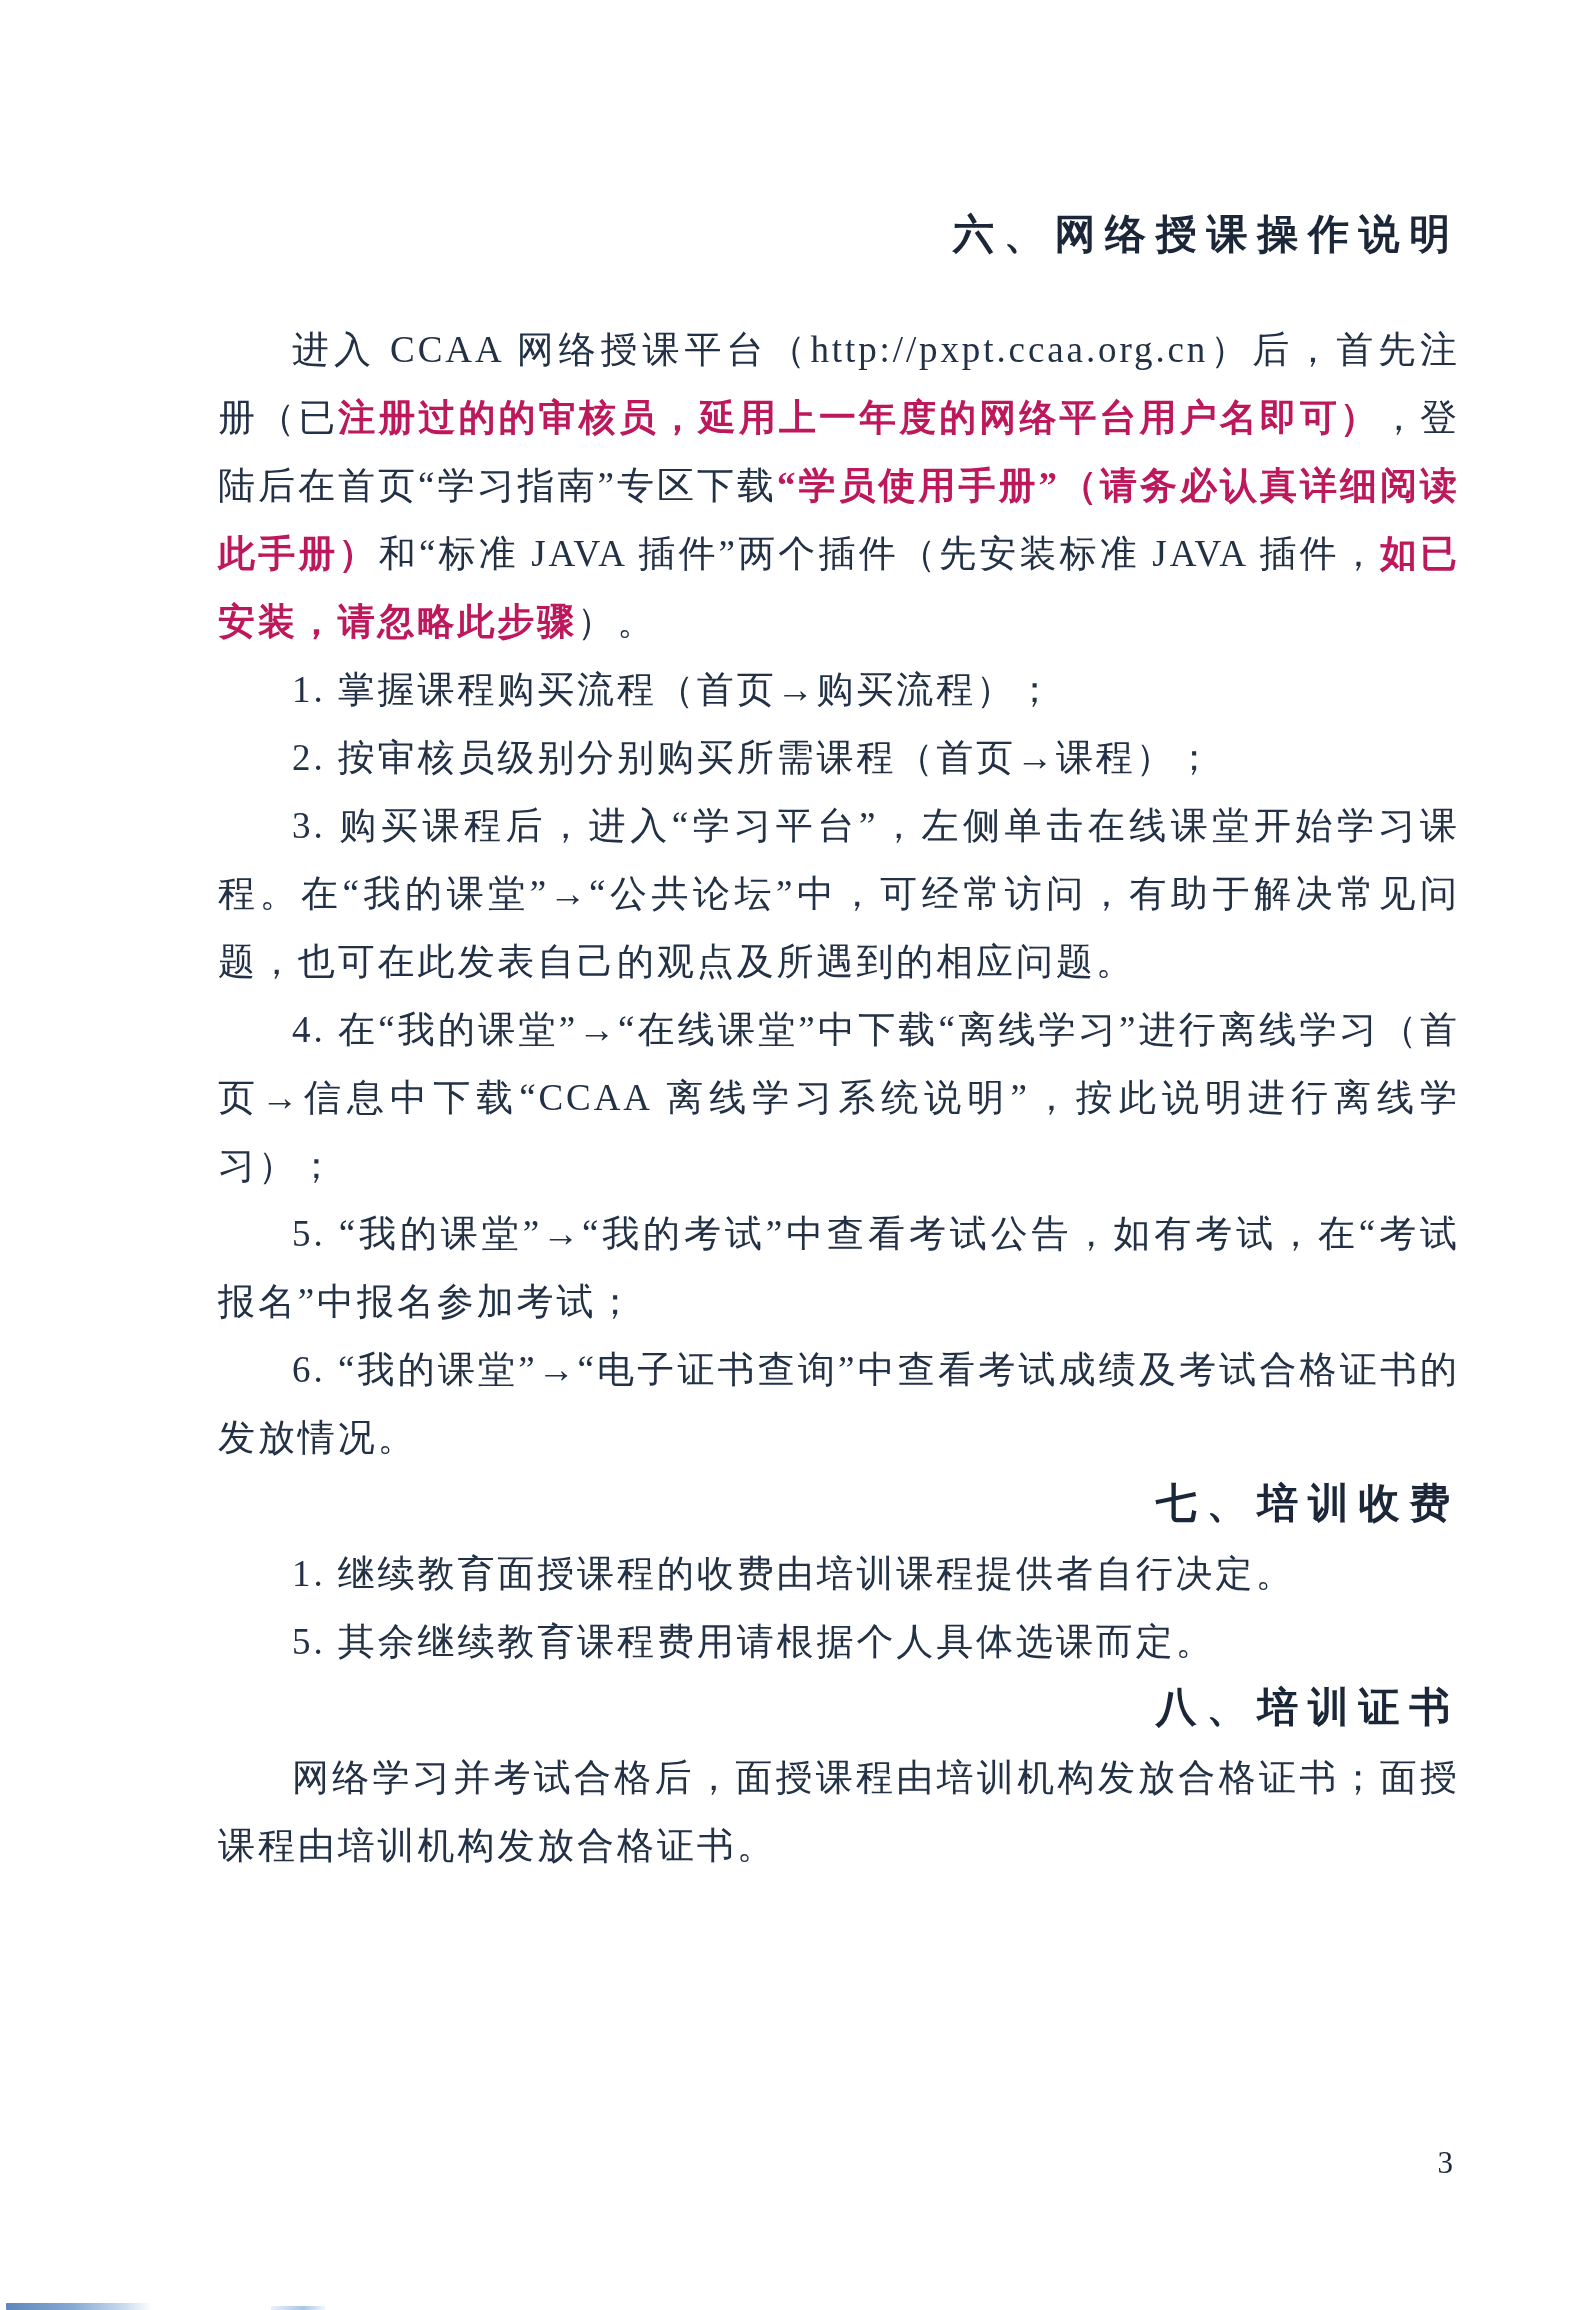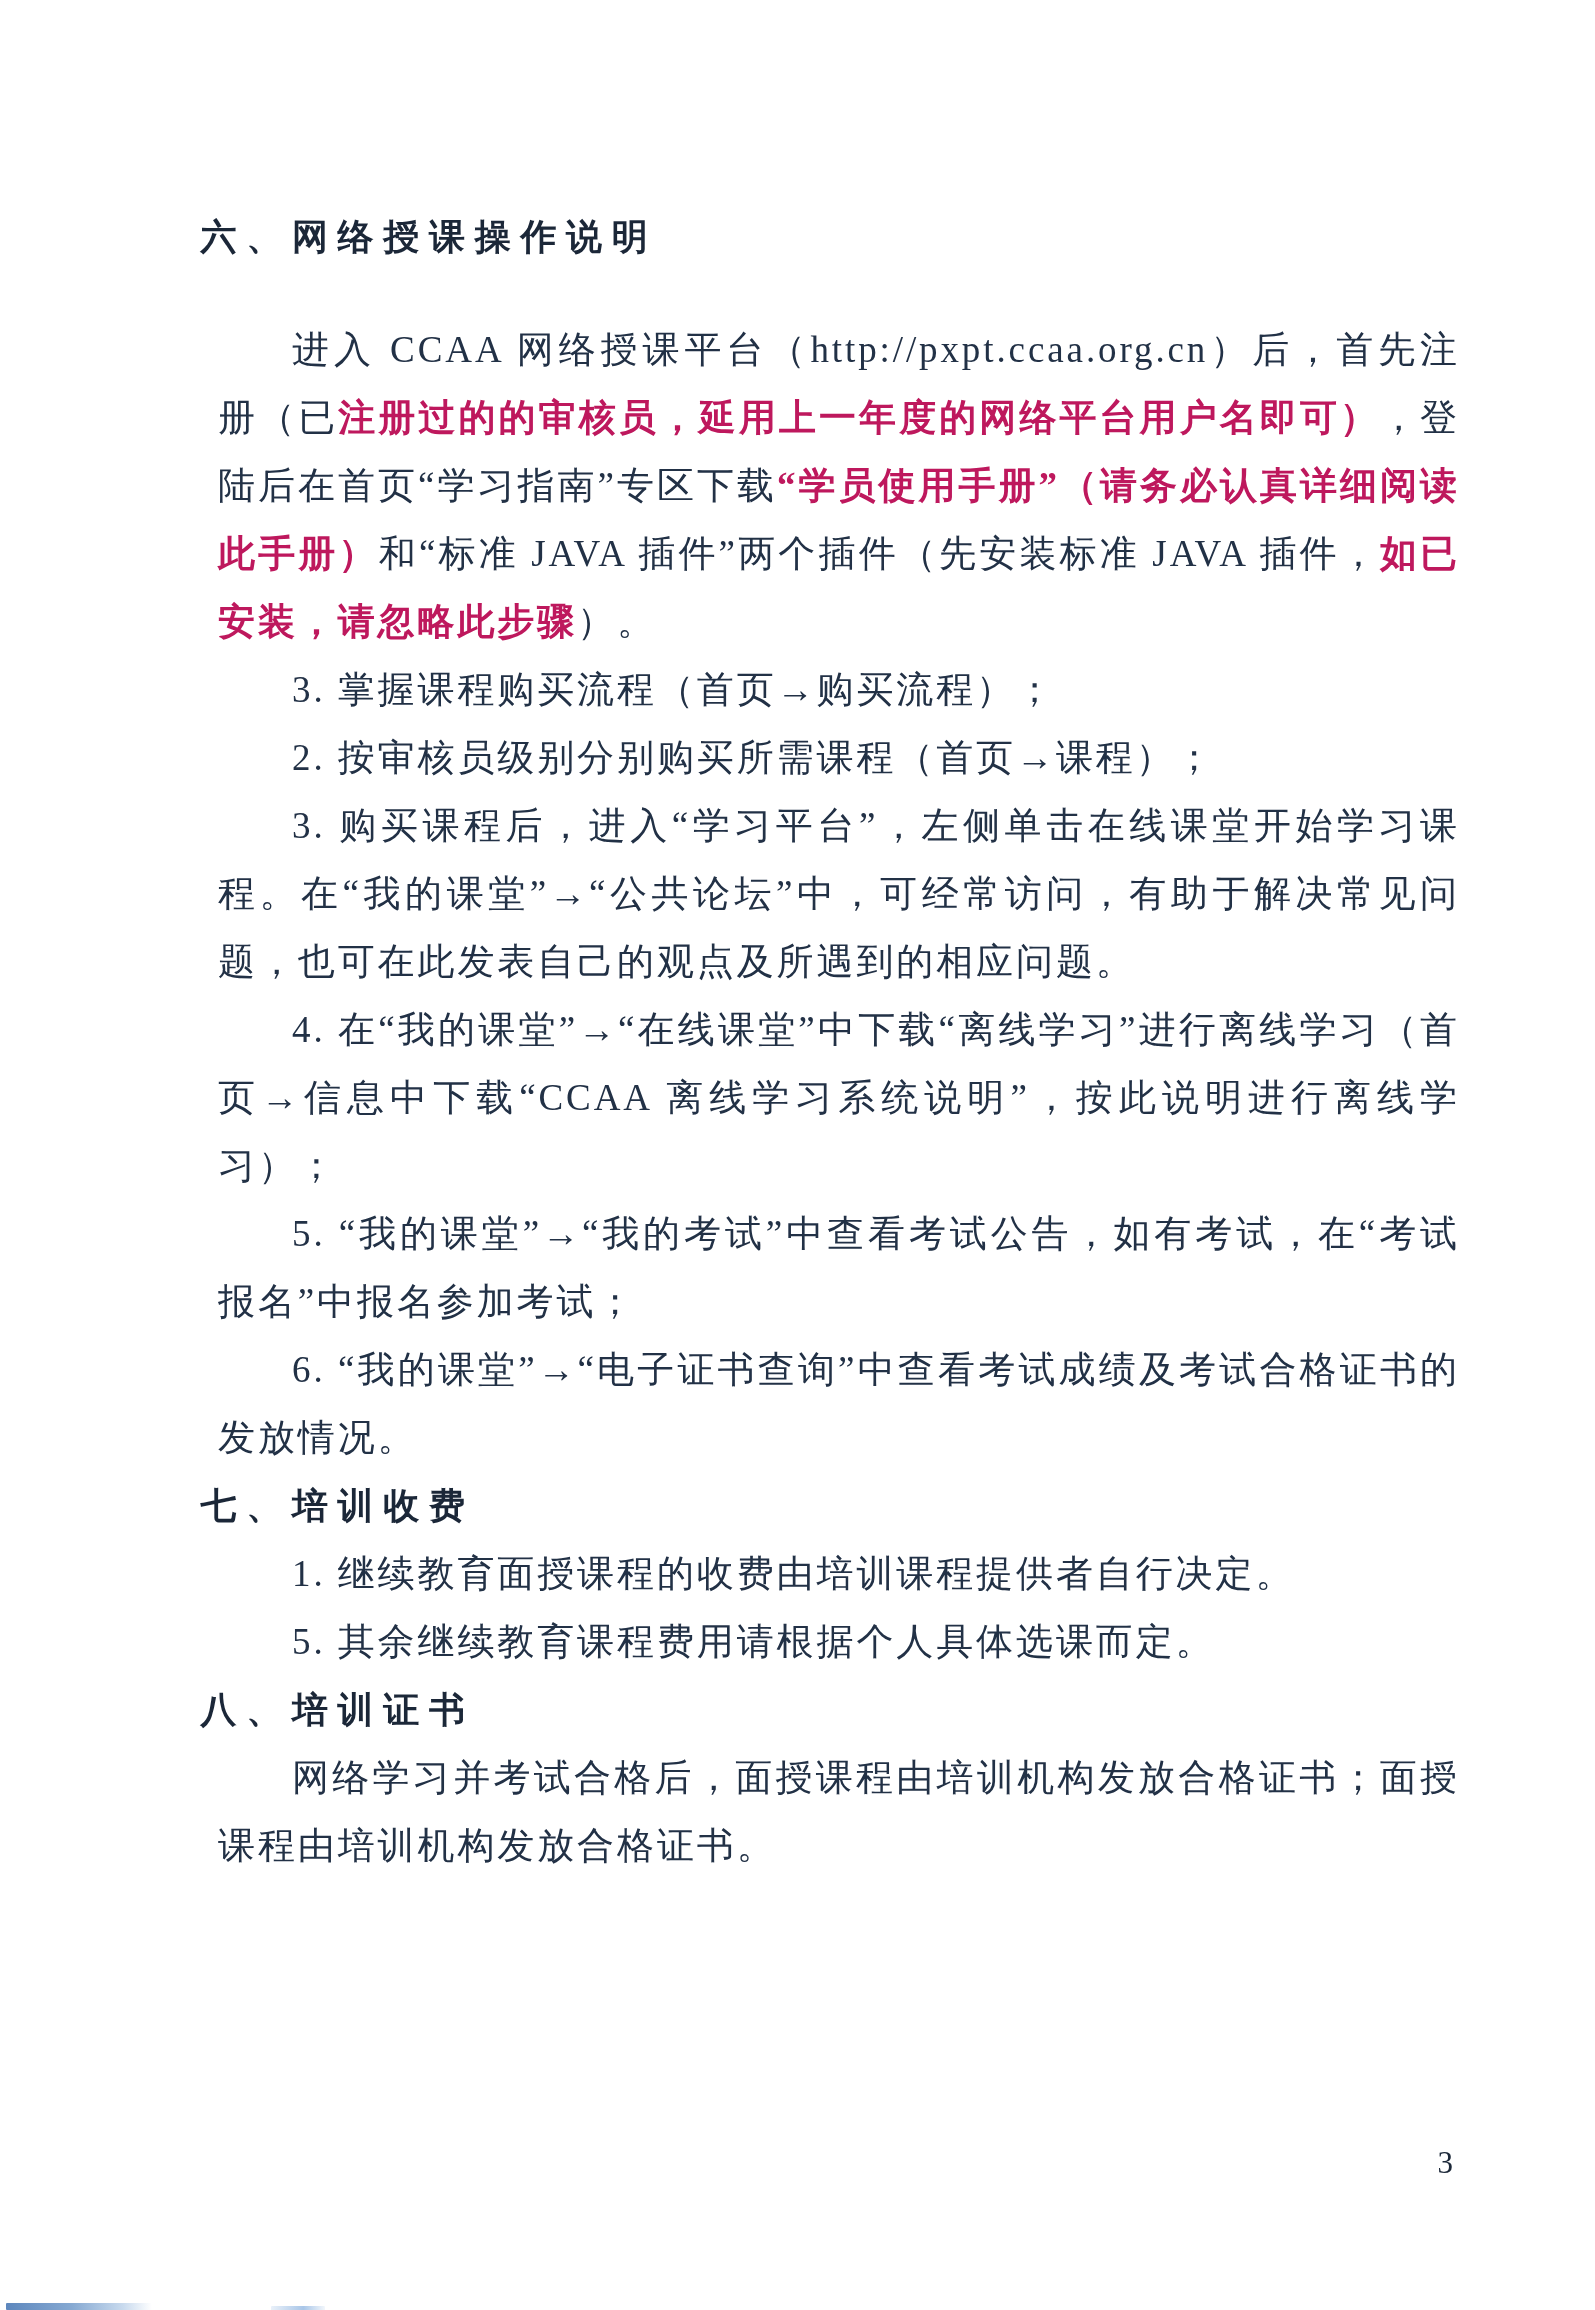--- a/index.html
+++ b/index.html
@@ -17,28 +17,28 @@
     font-family: "Liberation Serif", "DejaVu Serif", serif;
     color: #223146;
   }
   .doc-body {
     position: absolute;
     left: 218px;
     top: 203px;
     width: 1242px;
   }
   .heading {
-    font-family: Liberation Serif, serif;
+    font-family: Liberation Mono, monospace;
     font-weight: bold;
-    font-size: 36px;
+    font-size: 41px;
     line-height: 68px;
     letter-spacing: 9.7px;
     color: #1b2738;
     margin-left: -17.5px;
-    text-align: left;
+    text-align: right;
   }
   .heading.gap-after {
     margin-bottom: 45px;
   }
   .para {
     font-size: 37px;
     line-height: 68px;
     letter-spacing: 2.9px;
     text-align: justify;
     text-align-last: left;
@@ -79,21 +79,21 @@
     border-radius: 1px;
   }
 </style>
 </head>
 <body>
 
 <div class="page">
   <div class="doc-body">
       <div class="heading gap-after"><span>六、网络授课操作说明</span></div>
       <div class="para"><span>进入 CCAA 网络授课平台（</span><span class="underline">http://pxpt.ccaa.org.cn）</span><span>后，首先注册（已</span><span class="bold">注册过的的审核员，延用上一年度的网络平台用户名即可）</span><span>，登陆后在首页“学习指南”专区下载</span><span class="bold">“学员使用手册”（请务必认真详细阅读此手册）</span><span>和“标准 JAVA 插件”两个插件（先安装标准 JAVA 插件，</span><span class="bold">如已安装，请忽略此步骤</span><span>）。</span></div>
-      <div class="para"><span>3. 掌握课程购买流程（首页→购买流程）；</span></div>
+      <div class="para"><span>1. 掌握课程购买流程（首页→购买流程）；</span></div>
       <div class="para"><span>2. 按审核员级别分别购买所需课程（首页→课程）；</span></div>
       <div class="para"><span>3. 购买课程后，进入“学习平台”，左侧单击在线课堂开始学习课程。在“我的课堂”→“公共论坛”中，可经常访问，有助于解决常见问题，也可在此发表自己的观点及所遇到的相应问题。</span></div>
       <div class="para"><span>4. 在“我的课堂”→“在线课堂”中下载“离线学习”进行离线学习（首页→信息中下载“CCAA 离线学习系统说明”，按此说明进行离线学习）；</span></div>
       <div class="para"><span>5. “我的课堂”→“我的考试”中查看考试公告，如有考试，在“考试报名”中报名参加考试；</span></div>
       <div class="para"><span>6. “我的课堂”→“电子证书查询”中查看考试成绩及考试合格证书的发放情况。</span></div>
       <div class="heading"><span>七、培训收费</span></div>
       <div class="para"><span>1. 继续教育面授课程的收费由培训课程提供者自行决定。</span></div>
       <div class="para"><span>5. 其余继续教育课程费用请根据个人具体选课而定。</span></div>
       <div class="heading"><span>八、培训证书</span></div>
       <div class="para"><span>网络学习并考试合格后，面授课程由培训机构发放合格证书；面授课程由培训机构发放合格证书。</span></div>

